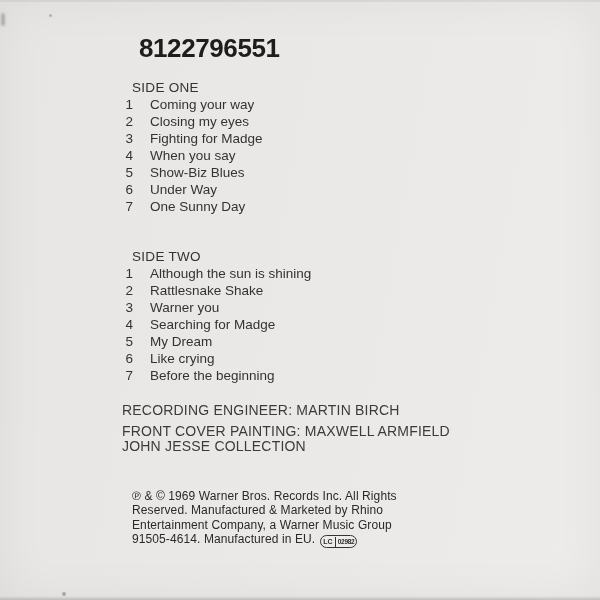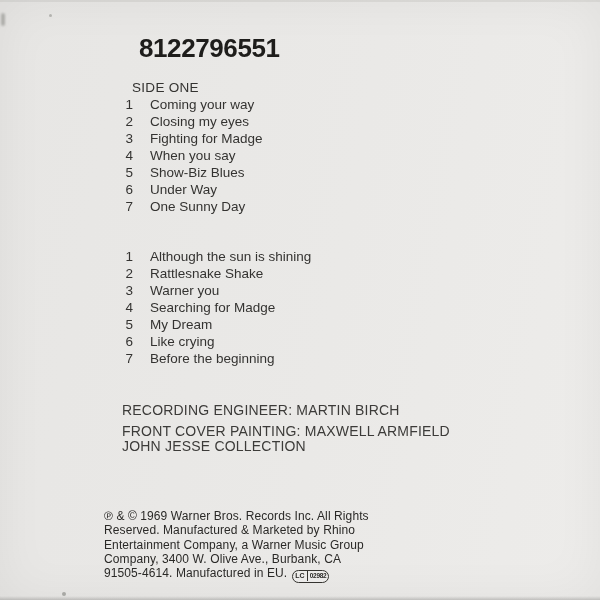--- a/index.html
+++ b/index.html
@@ -37,22 +37,22 @@
   .trow{display:flex;}
   .tnum{width:29px;text-align:right;flex:0 0 29px;}
   .ttitle{margin-left:17px;white-space:nowrap;}
 
   .credits{position:absolute;left:122px;font-size:14px;line-height:15px;
     letter-spacing:0.2px;color:#3c3b39;white-space:nowrap;}
   .cg1{top:403px;}
   .cg2{top:424px;}
   .cg3{top:458px;}
 
-  .legal{position:absolute;left:104px;top:489px;font-size:12px;line-height:14.3px;
-    color:#2a2927;letter-spacing:0.1px;white-space:nowrap;margin-top:20px;}
+  .legal{position:absolute;left:132px;top:489px;font-size:12px;line-height:14.3px;
+    color:#2a2927;letter-spacing:0.1px;white-space:nowrap;}
   .legal-line{height:14.3px;}
 
   .lc{display:inline-flex;align-items:center;margin-left:5px;vertical-align:-1px;
     border:1.2px solid #34332f;border-radius:8px;overflow:hidden;height:11px;background:rgba(255,255,255,0.15);}
   .lc-l{font-size:7px;font-weight:bold;line-height:10px;padding:0 2px;border-right:1px solid #34332f;color:#2a2927;}
   .lc-r{font-size:6.5px;font-weight:bold;line-height:10px;padding:0 2px;color:#2a2927;letter-spacing:-0.3px;}
 </style>
 </head>
 <body>
 
@@ -86,20 +86,21 @@
       <span class="tnum">6</span>
       <span class="ttitle">Under Way</span>
     </div>
     <div class="trow">
       <span class="tnum">7</span>
       <span class="ttitle">One Sunny Day</span>
     </div>
   </div>
 
   <div class="side-block side-two">
+    <div class="side-heading">SIDE TWO</div>
     <div class="trow">
       <span class="tnum">1</span>
       <span class="ttitle">Although the sun is shining</span>
     </div>
     <div class="trow">
       <span class="tnum">2</span>
       <span class="ttitle">Rattlesnake Shake</span>
     </div>
     <div class="trow">
       <span class="tnum">3</span>
@@ -128,21 +129,20 @@
   </div>
   <div class="credits cg2">
     <div class="credit-line">FRONT COVER PAINTING: MAXWELL ARMFIELD</div>
     <div class="credit-line">JOHN JESSE COLLECTION</div>
   </div>
 
   <div class="legal">
     <div class="legal-line">℗ &amp; © 1969 Warner Bros. Records Inc. All Rights</div>
     <div class="legal-line">Reserved. Manufactured &amp; Marketed by Rhino</div>
     <div class="legal-line">Entertainment Company, a Warner Music Group</div>
-    <div class="legal-line">Company, 3400 W. Olive Ave., Burbank, CA</div>
     <div class="legal-line">
       <span>91505-4614. Manufactured in EU.</span><span class="lc">
           <span class="lc-l">LC</span>
           <span class="lc-r">02982</span>
         </span>
     </div>
   </div>
 
   <span class="speck-1"></span>
   <span class="speck-2"></span>

